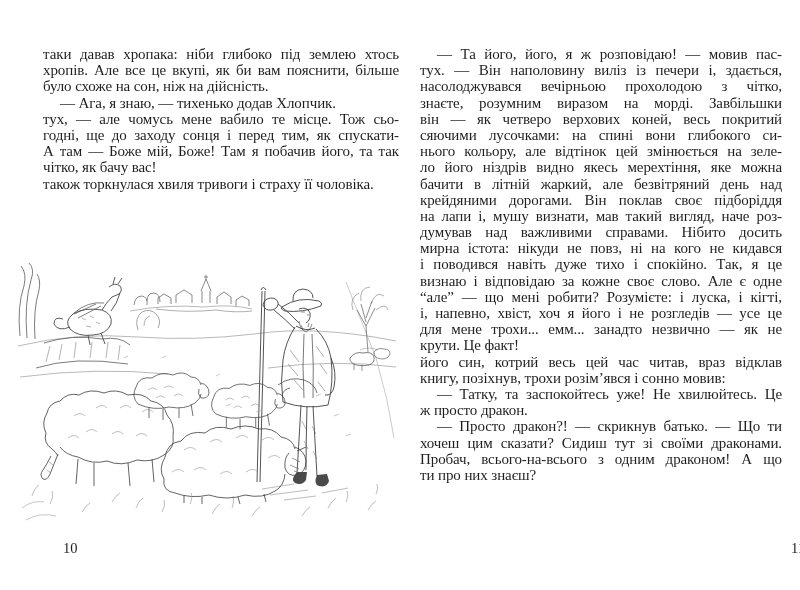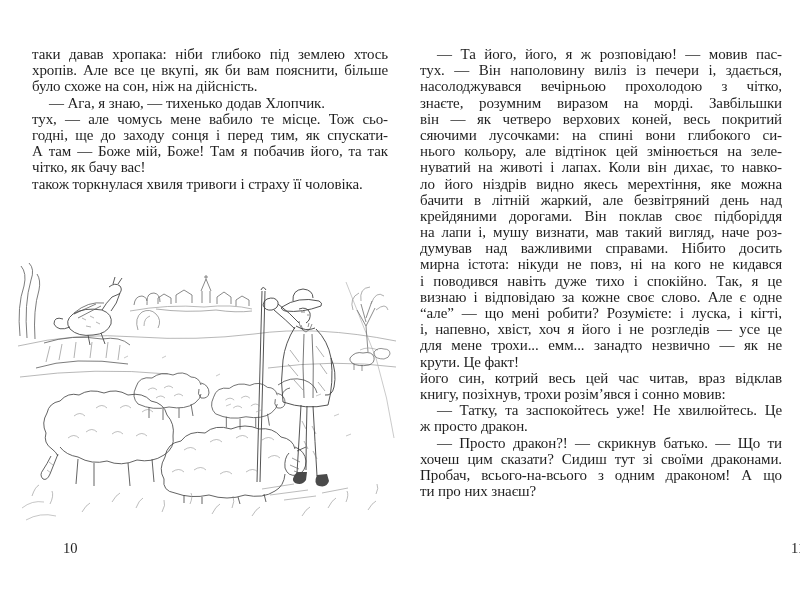--- a/index.html
+++ b/index.html
@@ -1,21 +1,21 @@
 <!DOCTYPE html>
 <html style="--page-bg: #ffffff; --text: #1f1f1f;"><head>
 <meta charset="utf-8">
 <style>
   html,body{margin:0;padding:0;}
   body{width:800px;height:590px;overflow:hidden;background:#fff;}
   .spread{position:relative;width:800px;height:590px;background:var(--page-bg,#fff);
           font-family:"Liberation Serif","DejaVu Serif",serif;color:var(--text,#202020);}
   .coltext{position:absolute;top:46px;font-size:15px;line-height:16.2px;
            letter-spacing:-0.1px;}
-  #left-text{left:32px;width:356px;}
+  #left-text{left:43px;width:356px;}
   #right-text{left:420px;width:362px;}
   .tline{height:16.2px;line-height:16.2px;text-align:justify;text-align-last:justify;
          white-space:normal;}
   .tline.end{text-align-last:left;}
   .tline.ind{text-indent:17px;}
   .pagenum{position:absolute;top:540px;font-size:14.5px;color:var(--text,#202020);margin-left:25px;}
   .pagenum.pn-left{left:38px;}
   .pagenum.pn-right{left:420px;width:360px;text-align:right;}
   .illus{position:absolute;left:16px;top:246px;width:382px;height:292px;}
 </style>
@@ -36,21 +36,20 @@
       <div class="tline end">також торкнулася хвиля тривоги і страху її чоловіка.</div>
     </div>
   <div class="coltext" id="right-text">
       <div class="tline ind">— Та його, його, я ж розповідаю! — мовив пас-</div>
       <div class="tline">тух. — Він наполовину виліз із печери і, здається,</div>
       <div class="tline">насолоджувався вечірньою прохолодою з чітко,</div>
       <div class="tline">знаєте, розумним виразом на морді. Завбільшки</div>
       <div class="tline">він — як четверо верхових коней, весь покритий</div>
       <div class="tline">сяючими лусочками: на спині вони глибокого си-</div>
       <div class="tline">нього кольору, але відтінок цей змінюється на зеле-</div>
-      <div class="tline">нуватий на животі і лапах. Коли він дихає, то навко-</div>
       <div class="tline">ло його ніздрів видно якесь мерехтіння, яке можна</div>
       <div class="tline">бачити в літній жаркий, але безвітряний день над</div>
       <div class="tline">крейдяними дорогами. Він поклав своє підборіддя</div>
       <div class="tline">на лапи і, мушу визнати, мав такий вигляд, наче роз-</div>
       <div class="tline">думував над важливими справами. Нібито досить</div>
       <div class="tline">мирна істота: нікуди не повз, ні на кого не кидався</div>
       <div class="tline">і поводився навіть дуже тихо і спокійно. Так, я це</div>
       <div class="tline">визнаю і відповідаю за кожне своє слово. Але є одне</div>
       <div class="tline">“але” — що мені робити? Розумієте: і луска, і кігті,</div>
       <div class="tline">і, напевно, хвіст, хоч я його і не розгледів — усе це</div>

